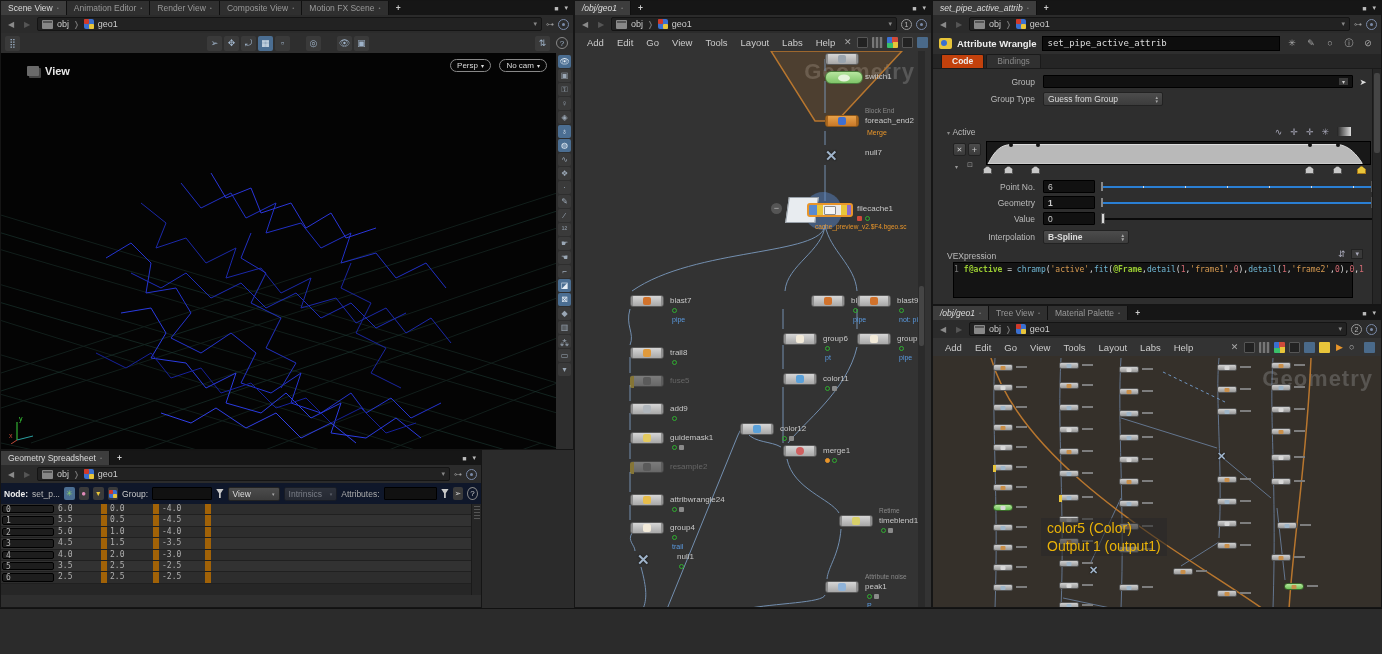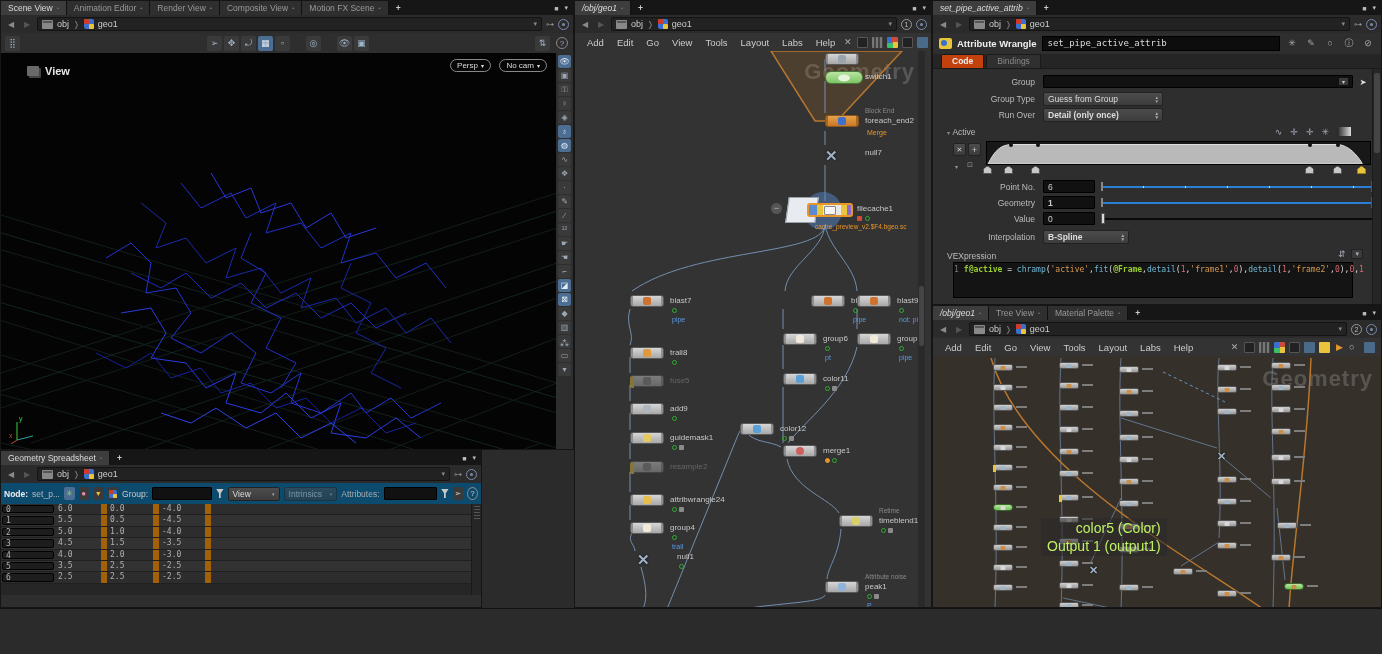--- a/index.html
+++ b/index.html
@@ -91,21 +91,21 @@
 .fc-caption{position:absolute;font-size:6.5px;color:#e8952a;white-space:nowrap}
 .fc-lock{width:5px;height:5px;background:#d04a3a;border-radius:1px;display:inline-block}
 
 .bnd{position:absolute}
 .bnd .btile{width:20px;height:7px;border:1px solid #555;border-radius:2px;background:linear-gradient(#cfcfcf,#9a9a9a);position:relative}
 .bnd .btile i{position:absolute;left:50%;top:50%;transform:translate(-50%,-50%);width:5px;height:4px;border-radius:1px;display:block}
 .bnd .bsm{position:absolute;left:23px;top:2px;width:11px;height:2px;background:#7d7d7d}
 .bnd .yfl{position:absolute;left:-1px;top:0;width:3px;height:7px;background:#e8c53a}
 .bnd.xn{color:#9fb3c9;font-size:11px;font-weight:bold;text-shadow:0 0 2px #000}
 .bnd.gn .btile{background:linear-gradient(#b8e6a0,#6fc458);border-color:#3a6a2a;border-radius:4px}
-.brtip{position:absolute;font-size:14px;color:#bef264;background:rgba(40,40,40,.55);padding:1px 6px;text-align:right;line-height:18px;white-space:nowrap}
+.brtip{position:absolute;font-size:14px;color:#eab308;background:rgba(40,40,40,.55);padding:1px 6px;text-align:left;line-height:18px;white-space:nowrap}
 
 #param-title{position:absolute;left:0;right:0;top:32px;height:20px;background:#2e2e2e;display:flex;align-items:center;gap:5px;padding:0 6px}
 .wrangleic{width:13px;height:11px;background:#e8c53a;border-radius:2px;position:relative}
 .wrangleic:after{content:"";position:absolute;left:2px;top:2px;width:6px;height:6px;background:#3a6fd0;border-radius:50%}
 #param-title .ttl{font-weight:bold;font-size:9.5px;color:#eee;white-space:nowrap}
 #param-title .nameinput{flex:1;height:15px;background:#0d0d0d;border:1px solid #000;color:#ddd;font-family:"DejaVu Sans Mono",monospace;font-size:9px;display:flex;align-items:center;padding:0 5px}
 .hic{color:#aaa;font-size:9px;width:14px;text-align:center}
 .ptabs{position:absolute;left:0;right:0;top:53px;height:15px;background:#252525;display:flex;font-size:8.5px;padding-left:8px;gap:2px;border-bottom:1px solid #1a1a1a}
 .ptab{padding:1px 10px;background:#303030;color:#888;border:1px solid #1a1a1a;border-bottom:none;border-radius:2px 2px 0 0}
 .ptab.active{background:#c2410c;color:#eee;font-weight:bold}
@@ -118,21 +118,21 @@
 .slider .cap{position:absolute;top:2px;width:2px;height:9px;background:#888}
 .rampwrap{position:absolute}
 .rampbtn{width:13px;height:13px;background:linear-gradient(#4c4c4c,#3a3a3a);border:1px solid #222;color:#ccc;font-size:9px;display:flex;align-items:center;justify-content:center;border-radius:2px}
 .rhandle{position:absolute;width:9px;height:8px;background:#c8c8c8;border:1px solid #555;clip-path:polygon(50% 0,100% 45%,100% 100%,0 100%,0 45%)}
 .rhandle.sel{background:#e8c53a;border-color:#a87818}
 .vexbox{position:absolute;background:#141414;border:1px solid #000;font-family:"DejaVu Sans Mono",monospace;font-size:8px;display:flex}
 .vexgutter{width:18px;color:#777;text-align:right;padding:2px 3px 0 0}
 .vexcode{padding:2px 0 0 2px;white-space:pre;color:#ddd}
 .tk-green{color:#9acd32;font-weight:bold}.tk-fn{color:#6fb7d4}.tk-str{color:#d79a50}.tk-num{color:#d16a72}.tk-plain{color:#ddd}
 
-#filterrow{position:absolute;left:0;right:0;top:32px;height:21px;background:#0c4a6e;display:flex;align-items:center;gap:4px;padding:0 3px;font-size:8.5px}
+#filterrow{position:absolute;left:0;right:0;top:32px;height:21px;background:#0f172a;display:flex;align-items:center;gap:4px;padding:0 3px;font-size:8.5px}
 .fic{width:13px;height:13px;border-radius:2px;background:#3a3a3a;display:flex;align-items:center;justify-content:center;font-size:8px}
 .fic.hl{background:#4b6e92}
 .funnel{width:9px;height:9px;background:#c8c8c8;clip-path:polygon(0 0,100% 0,62% 48%,62% 100%,38% 100%,38% 48%)}
 #sheet-table{position:absolute;left:0;top:53px;right:10px;bottom:12px;background:#262626;font-family:"DejaVu Sans Mono",monospace;font-size:8px;color:#b0b0b0}
 .shead{display:flex;background:#1f1f1f;color:#bbb;border-bottom:1px solid #111;height:11px}
 .shead>div{border-right:1px solid #111;padding:0 3px}
 .srow{display:flex;height:11.4px;border-bottom:1px solid #202020}
 .srow:nth-child(odd){background:#2d2d2d}
 .srow:nth-child(even){background:#323232}
 .srow .idx{background:#1d1d1d;border:1px solid #000;border-radius:2px;margin:1px;width:52px;padding:0 3px;line-height:8px}
@@ -756,30 +756,20 @@
     <div class="prow" style="left:0;top:91px;width:440px">
       <div class="plabel">Group Type</div>
       <div class="ddbox" style="width:120px">
           <span>Guess from Group</span>
           <span class="spinner">
             <span>▴</span>
             <span>▾</span>
           </span>
         </div>
     </div>
-    <div class="prow" style="left:0;top:107px;width:440px">
-      <div class="plabel">Run Over</div>
-      <div class="ddbox" style="width:120px;font-weight:bold">
-          <span>Detail (only once)</span>
-          <span class="spinner">
-            <span>▴</span>
-            <span>▾</span>
-          </span>
-        </div>
-    </div>
 
     <div class="prow" style="left:14px;top:126px">
       <span style="font-size:6px;color:#888">▾</span>&nbsp;<span>Active</span>
     </div>
     <div style="position:absolute;right:30px;top:126px;display:flex;gap:8px;color:#aab;font-size:9px">
       <span>∿</span>
       <span>✛</span>
       <span>✛</span>
       <span>✳</span>
       <span style="width:14px;height:9px;background:linear-gradient(90deg,#222,#ddd);display:inline-block"></span>

